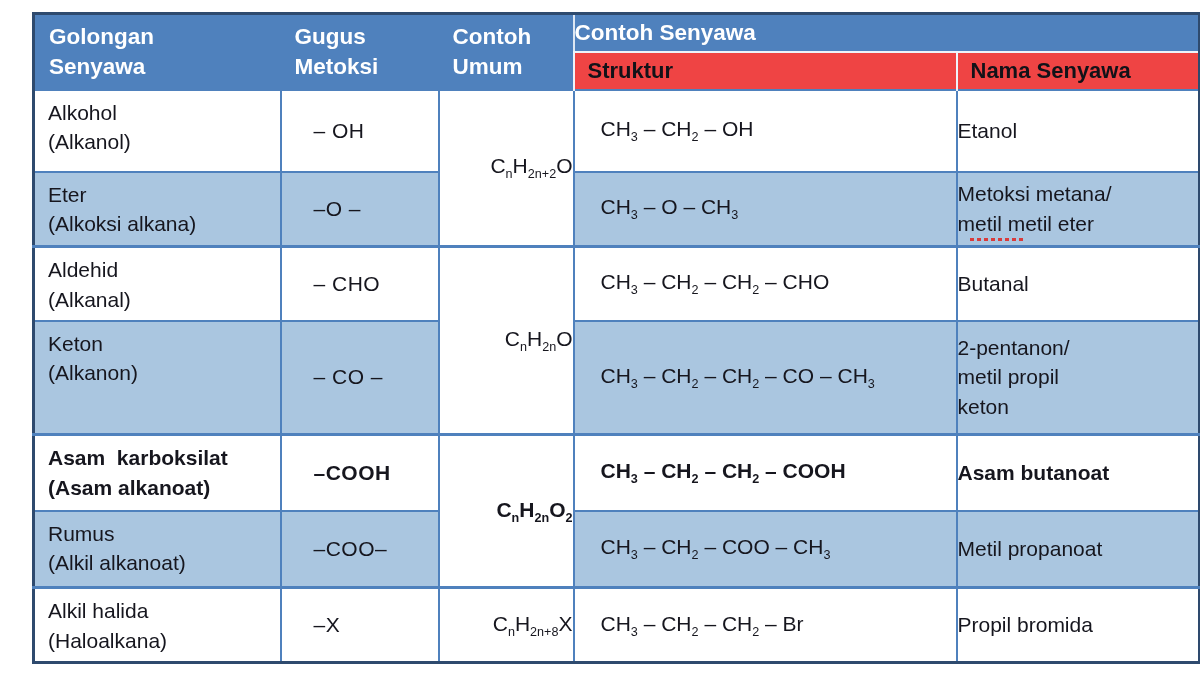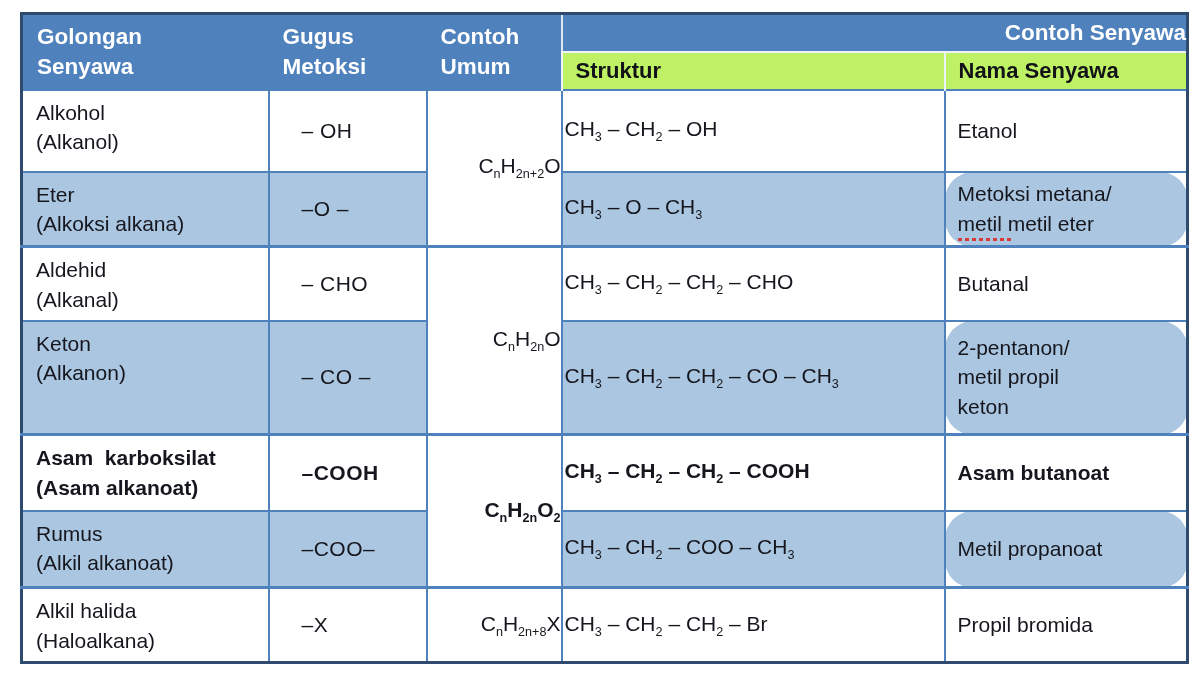--- a/index.html
+++ b/index.html
@@ -1,58 +1,58 @@
 <!DOCTYPE html>
 <html><head>
 <meta charset="utf-8">
 <style>
   * { margin: 0; padding: 0; box-sizing: border-box; }
   html, body { width: 1200px; height: 675px; background: #ffffff;
     font-family: "Liberation Sans", "DejaVu Sans", sans-serif; color: #16161e; }
   .stage { position: relative; width: 1200px; height: 675px; overflow: hidden; }
 
   table.fg-table {
-    position: absolute; left: 20px; top: 12px;
+    position: absolute; left: 32px; top: 12px;
     width: 1166px; height: 650px;
     border-collapse: collapse; table-layout: fixed;
     border: 3px solid #2e4a6e;
     font-size: 21px;
   }
 
   
   thead th {
     background: #4f81bd; color: #ffffff; font-weight: bold;
     font-size: 22.5px; line-height: 1.32;
     text-align: left; vertical-align: middle;
     padding: 2px 6px 2px 14px; border: none;
     white-space: pre-line;
   }
   thead tr.hr1 { height: 38px; }
   thead tr.hr2 { height: 38px; }
-  th.contoh-th { text-align: right; padding: 0;
+  th.contoh-th { text-align: left; padding: 0;
     border-left: 2px solid #dde7f3; border-bottom: 2px solid #eef3fa; }
   th.sub-th {
-    background: #bef264; color: #121218;
+    background: #ef4444; color: #121218;
     border: 2px solid #eef3fa; border-bottom: none;
     font-size: 22px; padding-left: 13px; margin-left: 48px;
   }
 
   
   tbody td {
     border: 2px solid #4f81bd; vertical-align: middle;
     line-height: 1.42; background: #ffffff;
   }
   tr.shaded td { background: #aac6e0; }
   tr.group-start td { border-top: 3px solid #4f81bd; }
 
   td.c-class { vertical-align: top; padding: 7px 8px 5px 13px; }
   td.c-gugus { padding-left: 32px; letter-spacing: 0.5px; }
   td.c-formula { text-align: right; background: #ffffff !important; }
-  td.c-struct { padding-left: 2px; white-space: nowrap; }
-  td.c-name  { padding-left: 12px; padding-right: 6px; white-space: pre-line; position: relative; border-radius: 28px; }
+  td.c-struct { padding-left: 26px; white-space: nowrap; }
+  td.c-name  { padding-left: 0; padding-right: 6px; white-space: pre-line; position: relative; }
 
   sub { font-size: 0.6em; }
 
   tr.rh-82  { height: 82px; }
   tr.rh-75  { height: 75px; }
   tr.rh-73  { height: 73px; }
   tr.rh-114 { height: 114px; }
   tr.rh-76  { height: 76px; font-weight: bold; }
   tr.rh-77  { height: 77px; }
 

